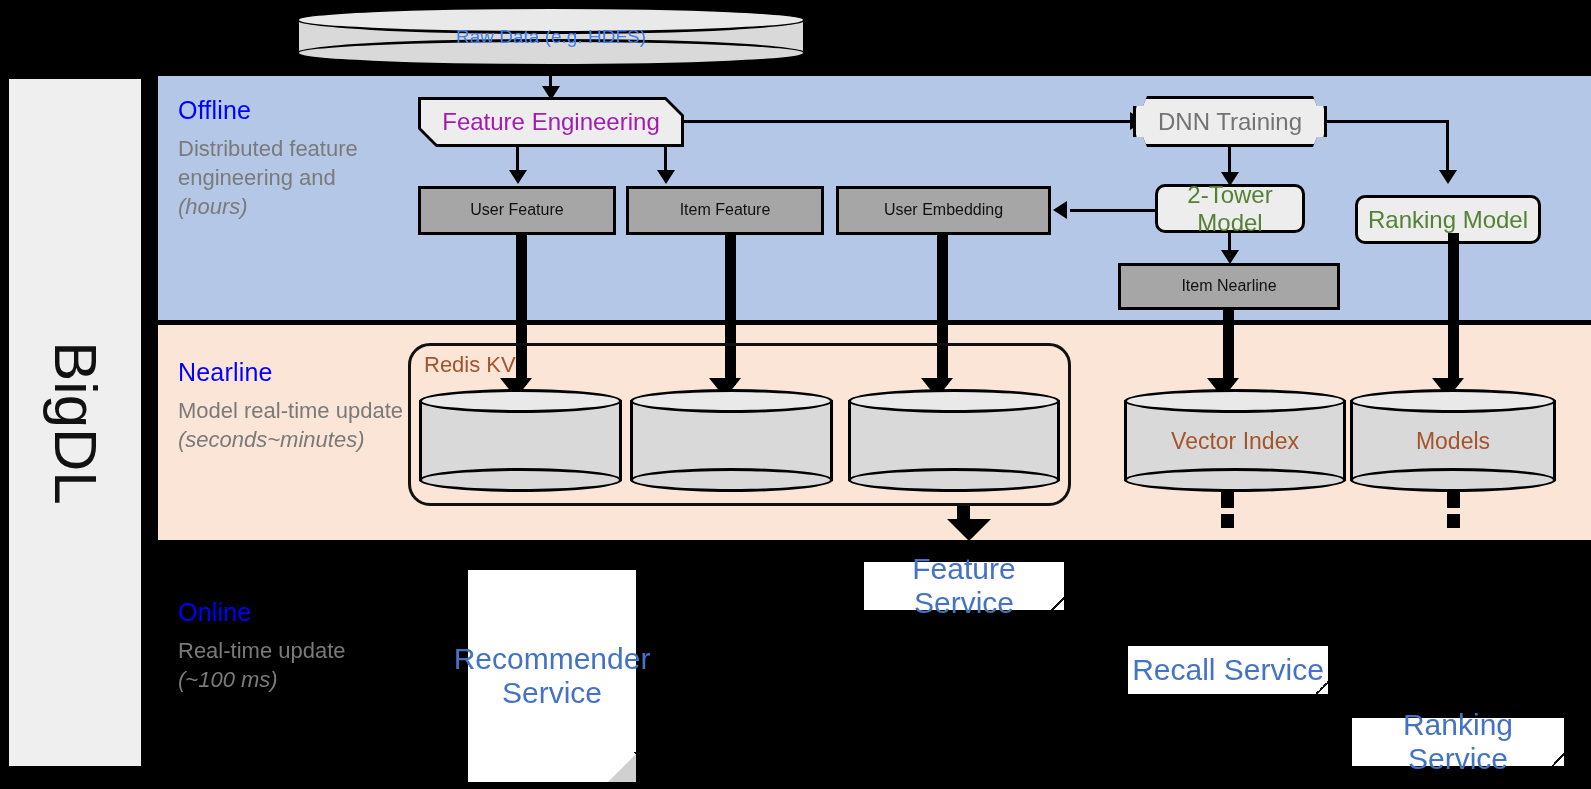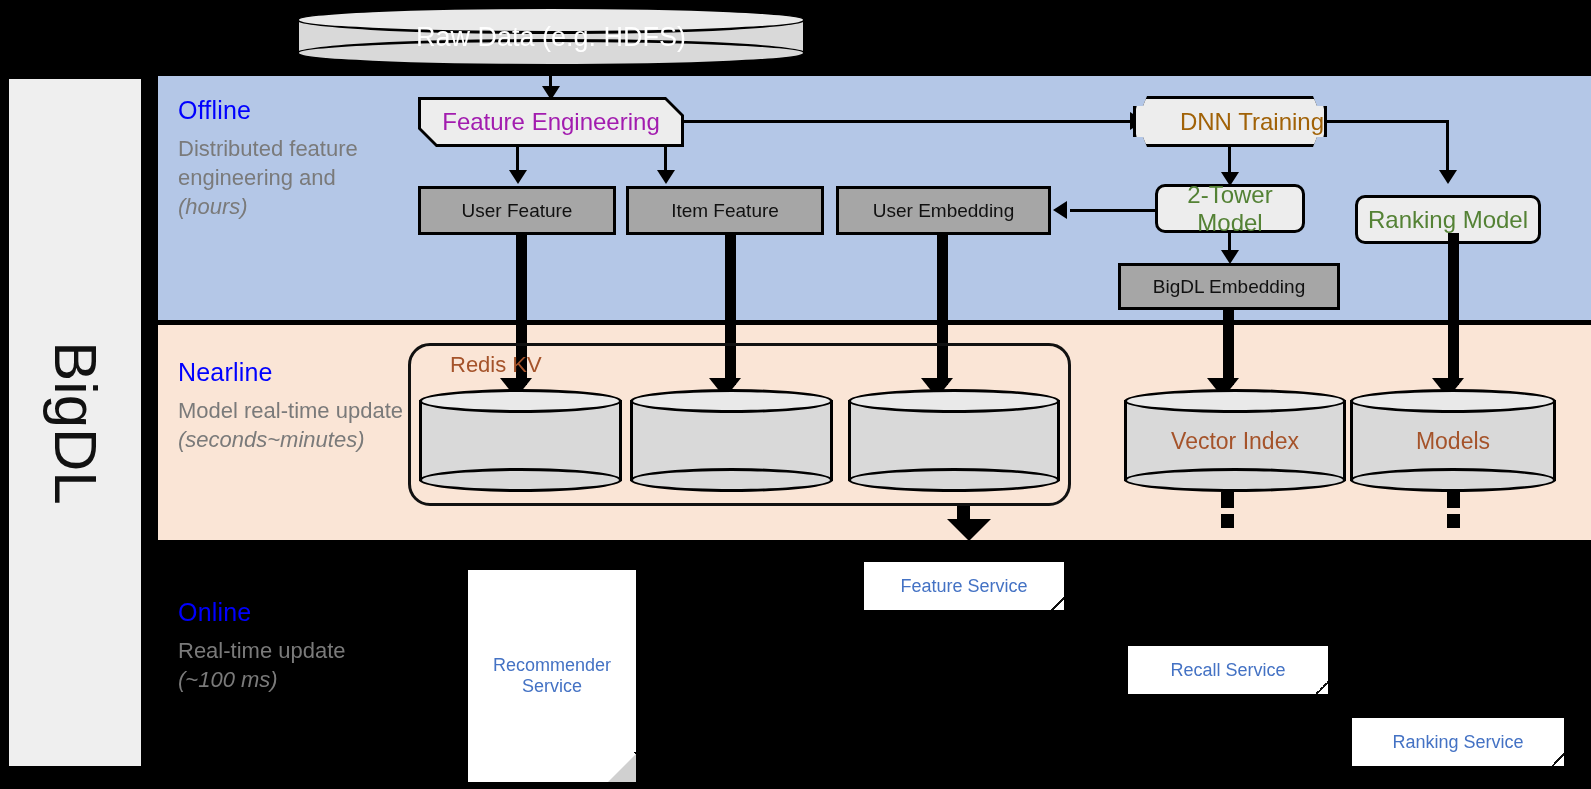--- a/index.html
+++ b/index.html
@@ -17,61 +17,61 @@
   .band-sub i{font-style:italic;}
 
   #sidebar{position:absolute;left:6px;top:76px;width:138px;height:693px;background:#efefef;
            border:3px solid #000;box-sizing:border-box;}
   #sidebar-text{position:absolute;left:50%;top:50%;transform:translate(-50%,-50%) rotate(90deg);
       white-space:nowrap;font-size:60px;color:#111;font-family:"Liberation Sans",sans-serif;}
 
   
   .box{position:absolute;box-sizing:border-box;display:flex;align-items:center;
        justify-content:center;text-align:center;line-height:1.15;}
-  .grayboxes{background:#a6a6a6;border:3px solid #000;color:#111;font-size:19px;}
+  .grayboxes{background:#a6a6a6;border:3px solid #000;color:#111;font-size:16px;}
   .modelbox{background:#ededed;border:3px solid #000;color:#548235;font-size:24px;border-radius:10px;}
-  .svcbox{background:#fff;color:#4472c4;font-size:18px;}
+  .svcbox{background:#fff;color:#4472c4;font-size:30px;}
   .svc-fold{position:absolute;right:0;bottom:0;width:13px;height:13px;
       background:linear-gradient(135deg,#fff 0 50%,#111 50% 60%,#fff 60% 100%);}
 
   
   .notch-fe{clip-path:polygon(0 0, calc(100% - 18px) 0, 100% 18px, 100% 100%, 18px 100%, 0 calc(100% - 18px));
             background:#000;padding:3px;}
   .notch-fe > .inner{width:100%;height:100%;background:#ededed;
             clip-path:polygon(0 0, calc(100% - 16px) 0, 100% 16px, 100% 100%, 16px 100%, 0 calc(100% - 16px));
             display:flex;align-items:center;justify-content:center;color:#a21caf;font-size:24px;}
   .notch-dnn{background:#000;padding:3px;
      clip-path:polygon(0 10px, 10px 10px, 14px 0, calc(100% - 14px) 0, calc(100% - 10px) 10px, 100% 10px,
                        100% calc(100% - 10px), calc(100% - 10px) calc(100% - 10px), calc(100% - 14px) 100%,
                        14px 100%, 10px calc(100% - 10px), 0 calc(100% - 10px));}
   .notch-dnn > .inner{width:100%;height:100%;background:#ededed;display:flex;align-items:center;
-     justify-content:flex-end;color:#a16207;font-size:24px;border-radius:10px;}
+     justify-content:center;color:#737373;font-size:24px;border-radius:10px;}
 
   
   .cyl{position:absolute;}
   .cyl .body{position:absolute;left:0;right:0;top:11px;bottom:11px;background:#d9d9d9;
       border-left:3px solid #000;border-right:3px solid #000;box-sizing:border-box;}
   .cyl .top{position:absolute;left:0;right:0;top:0;height:24px;background:#e9e9e9;
       border:3px solid #000;border-radius:50%;box-sizing:border-box;}
   .cyl .bot{position:absolute;left:0;right:0;bottom:0;height:24px;background:#d9d9d9;
       border:3px solid #000;border-radius:50%;box-sizing:border-box;}
   .cyl .lbl{position:absolute;left:0;right:0;top:50%;transform:translateY(-50%);
       text-align:center;font-size:23px;color:#a5532a;z-index:3;}
 
   
   #rawdata{position:absolute;left:296px;top:6px;width:510px;height:61px;}
   #rawdata .body{top:14px;bottom:14px;}
   #rawdata .top{height:28px;}
   #rawdata .bot{height:28px;}
-  #rawdata .lbl{color:#ffffff;font-size:27px;}
+  #rawdata .lbl{color:#3b82f6;font-size:19px;}
 
   
   #redis-kv{position:absolute;left:408px;top:343px;width:663px;height:163px;
       border:3px solid #111;border-radius:22px;box-sizing:border-box;}
-  #redis-label{position:absolute;left:424px;top:352px;font-size:22px;color:#a5532a;margin-left:26px;}
+  #redis-label{position:absolute;left:424px;top:352px;font-size:22px;color:#a5532a;}
 
   
   .ln{position:absolute;background:#000;}
   .ln.v{width:3px;} .ln.h{height:3px;}
   .ln.thick{width:11px;}
   .arrow-dn{position:absolute;width:0;height:0;border-left:9px solid transparent;
       border-right:9px solid transparent;border-top:14px solid #000;}
   .arrow-dn.big{border-left-width:16px;border-right-width:16px;border-top-width:20px;}
   .arrow-lf{position:absolute;width:0;height:0;border-top:9px solid transparent;
       border-bottom:9px solid transparent;border-right:14px solid #000;}
@@ -159,21 +159,21 @@
     <span>2-Tower Model</span>
   </div>
   <div class="box modelbox" style="left:1355px;top:195px;width:186px;height:49px">
     <span>Ranking Model</span>
   </div>
 
   <div class="ln v" style="left:1228px;top:233px;height:25px"></div>
   <div class="arrow-dn" style="left:1221px;top:250px"></div>
 
   <div class="box grayboxes" style="left:1118px;top:263px;width:222px;height:47px">
-    <span>BigDL Embedding</span>
+    <span>Item Nearline</span>
   </div>
 
   <div class="ln v thick" style="left:516px;top:235px;height:150px"></div>
   <div class="arrow-dn big" style="left:500px;top:378px"></div>
 
   <div class="ln v thick" style="left:725px;top:235px;height:150px"></div>
   <div class="arrow-dn big" style="left:709px;top:378px"></div>
 
   <div class="ln v thick" style="left:937px;top:235px;height:150px"></div>
   <div class="arrow-dn big" style="left:921px;top:378px"></div>

